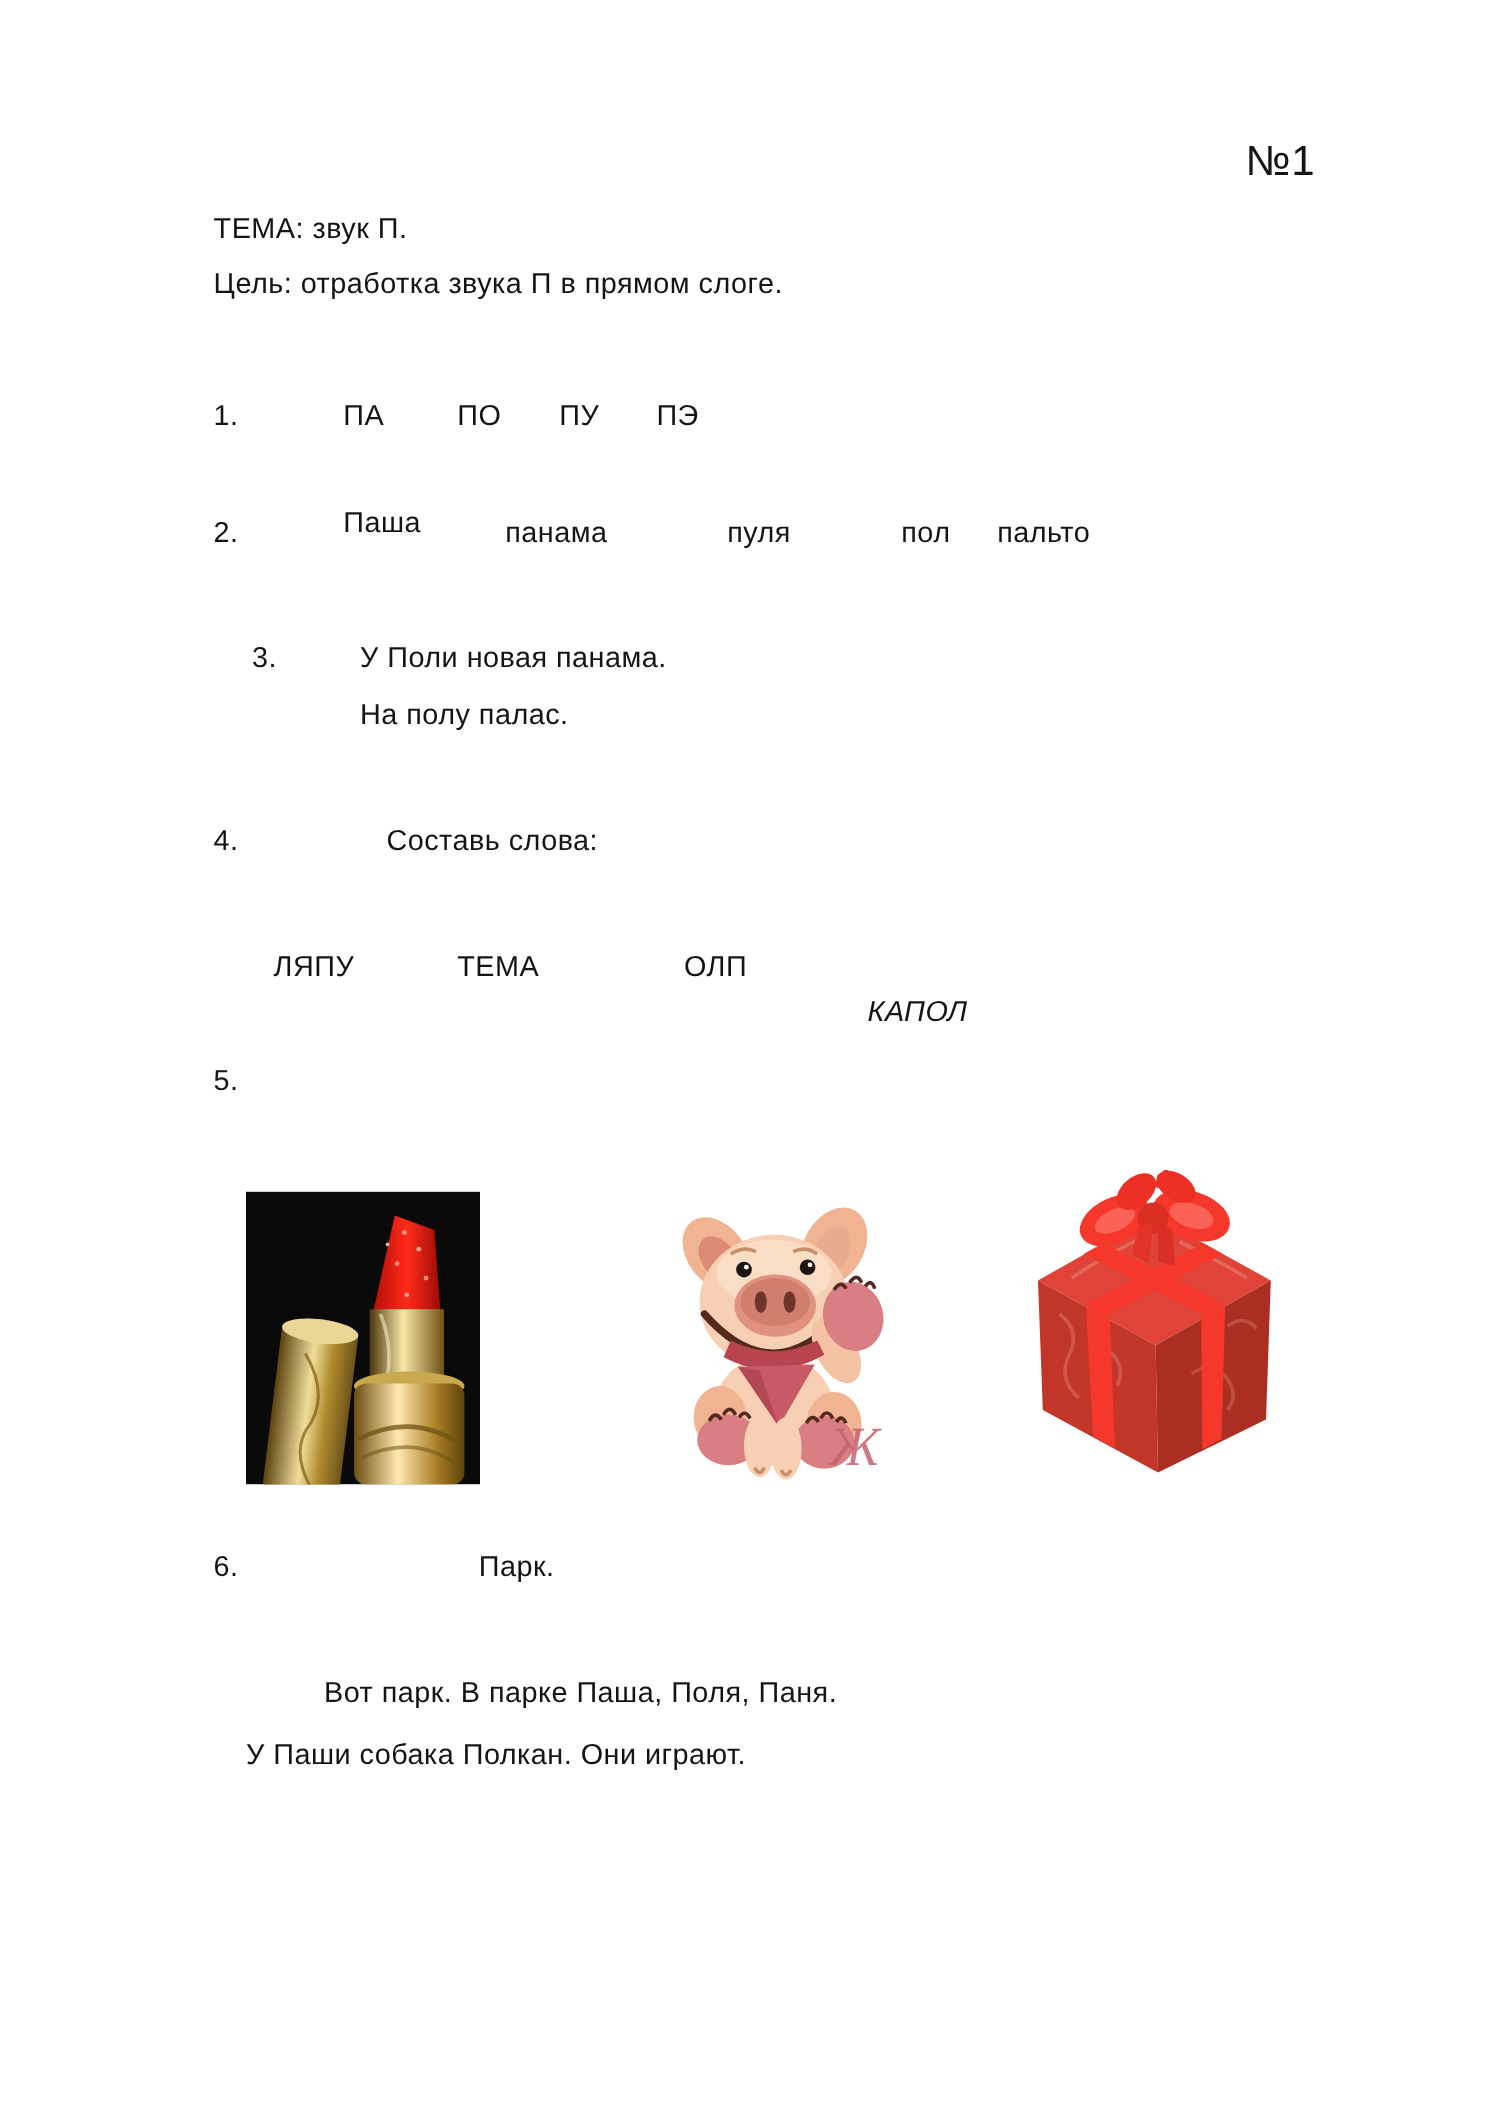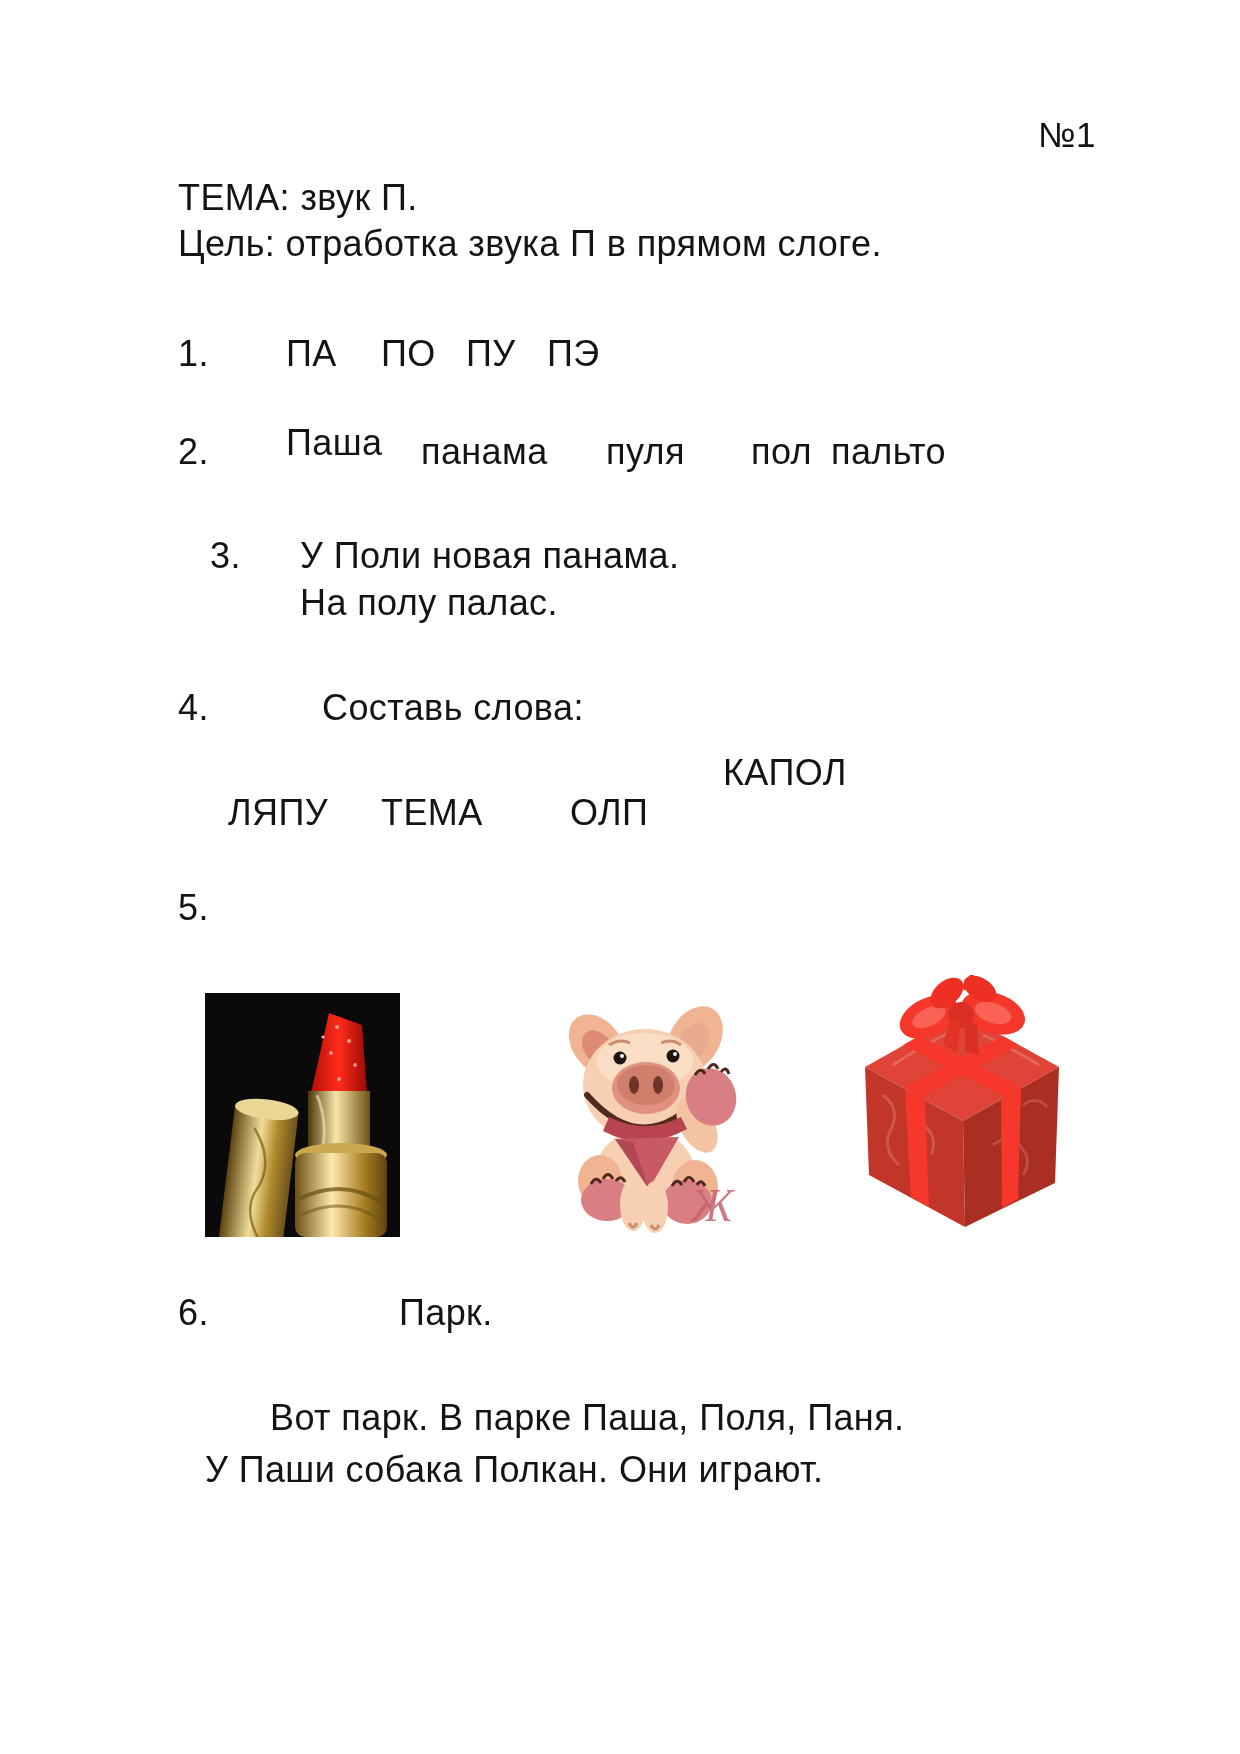--- a/index.html
+++ b/index.html
@@ -9,21 +9,21 @@
     width: 1240px;
     height: 1754px;
     background: #ffffff;
     font-family: "Liberation Sans", sans-serif;
     color: #141414;
     overflow: hidden;
   }
   .t {
     position: absolute;
     white-space: nowrap;
-    font-size: 36px;
+    font-size: 24px;
     line-height: 1.1;
     letter-spacing: 0.4px;
   }
   .doc-number { left: 1038px; top: 116px; font-size: 35px; }
   .theme      { left: 178px;  top: 178px; }
   .goal       { left: 178px;  top: 224px; }
 
   .ex1-num { left: 178px; top: 334px; }
   .ex1-s0  { left: 286px; top: 334px; }
   .ex1-s1  { left: 381px; top: 334px; }
@@ -40,21 +40,21 @@
   .ex3-num { left: 210px; top: 536px; }
   .ex3-l1  { left: 300px; top: 536px; }
   .ex3-l2  { left: 300px; top: 583px; }
 
   .ex4-num   { left: 178px; top: 688px; }
   .ex4-label { left: 322px; top: 688px; }
 
   .sc-0 { left: 228px; top: 793px; }
   .sc-1 { left: 381px; top: 793px; }
   .sc-2 { left: 570px; top: 793px; }
-  .sc-3 { left: 723px; top: 753px; }
+  .sc-3 { left: 723px; top: 831px; font-style: italic; }
 
   .ex5-num   { left: 178px; top: 888px; }
   .ex5-label { left: 232px; top: 888px; }
 
   .pic { position: absolute; }
   .pic svg { display: block; width: 100%; height: 100%; }
   .pic-lipstick { left: 205px; top: 993px;  width: 195px; height: 244px; }
   .pic-pig      { left: 545px; top: 1003px; width: 200px; height: 232px; }
   .pic-gift     { left: 853px; top: 975px;  width: 220px; height: 258px; }
 

